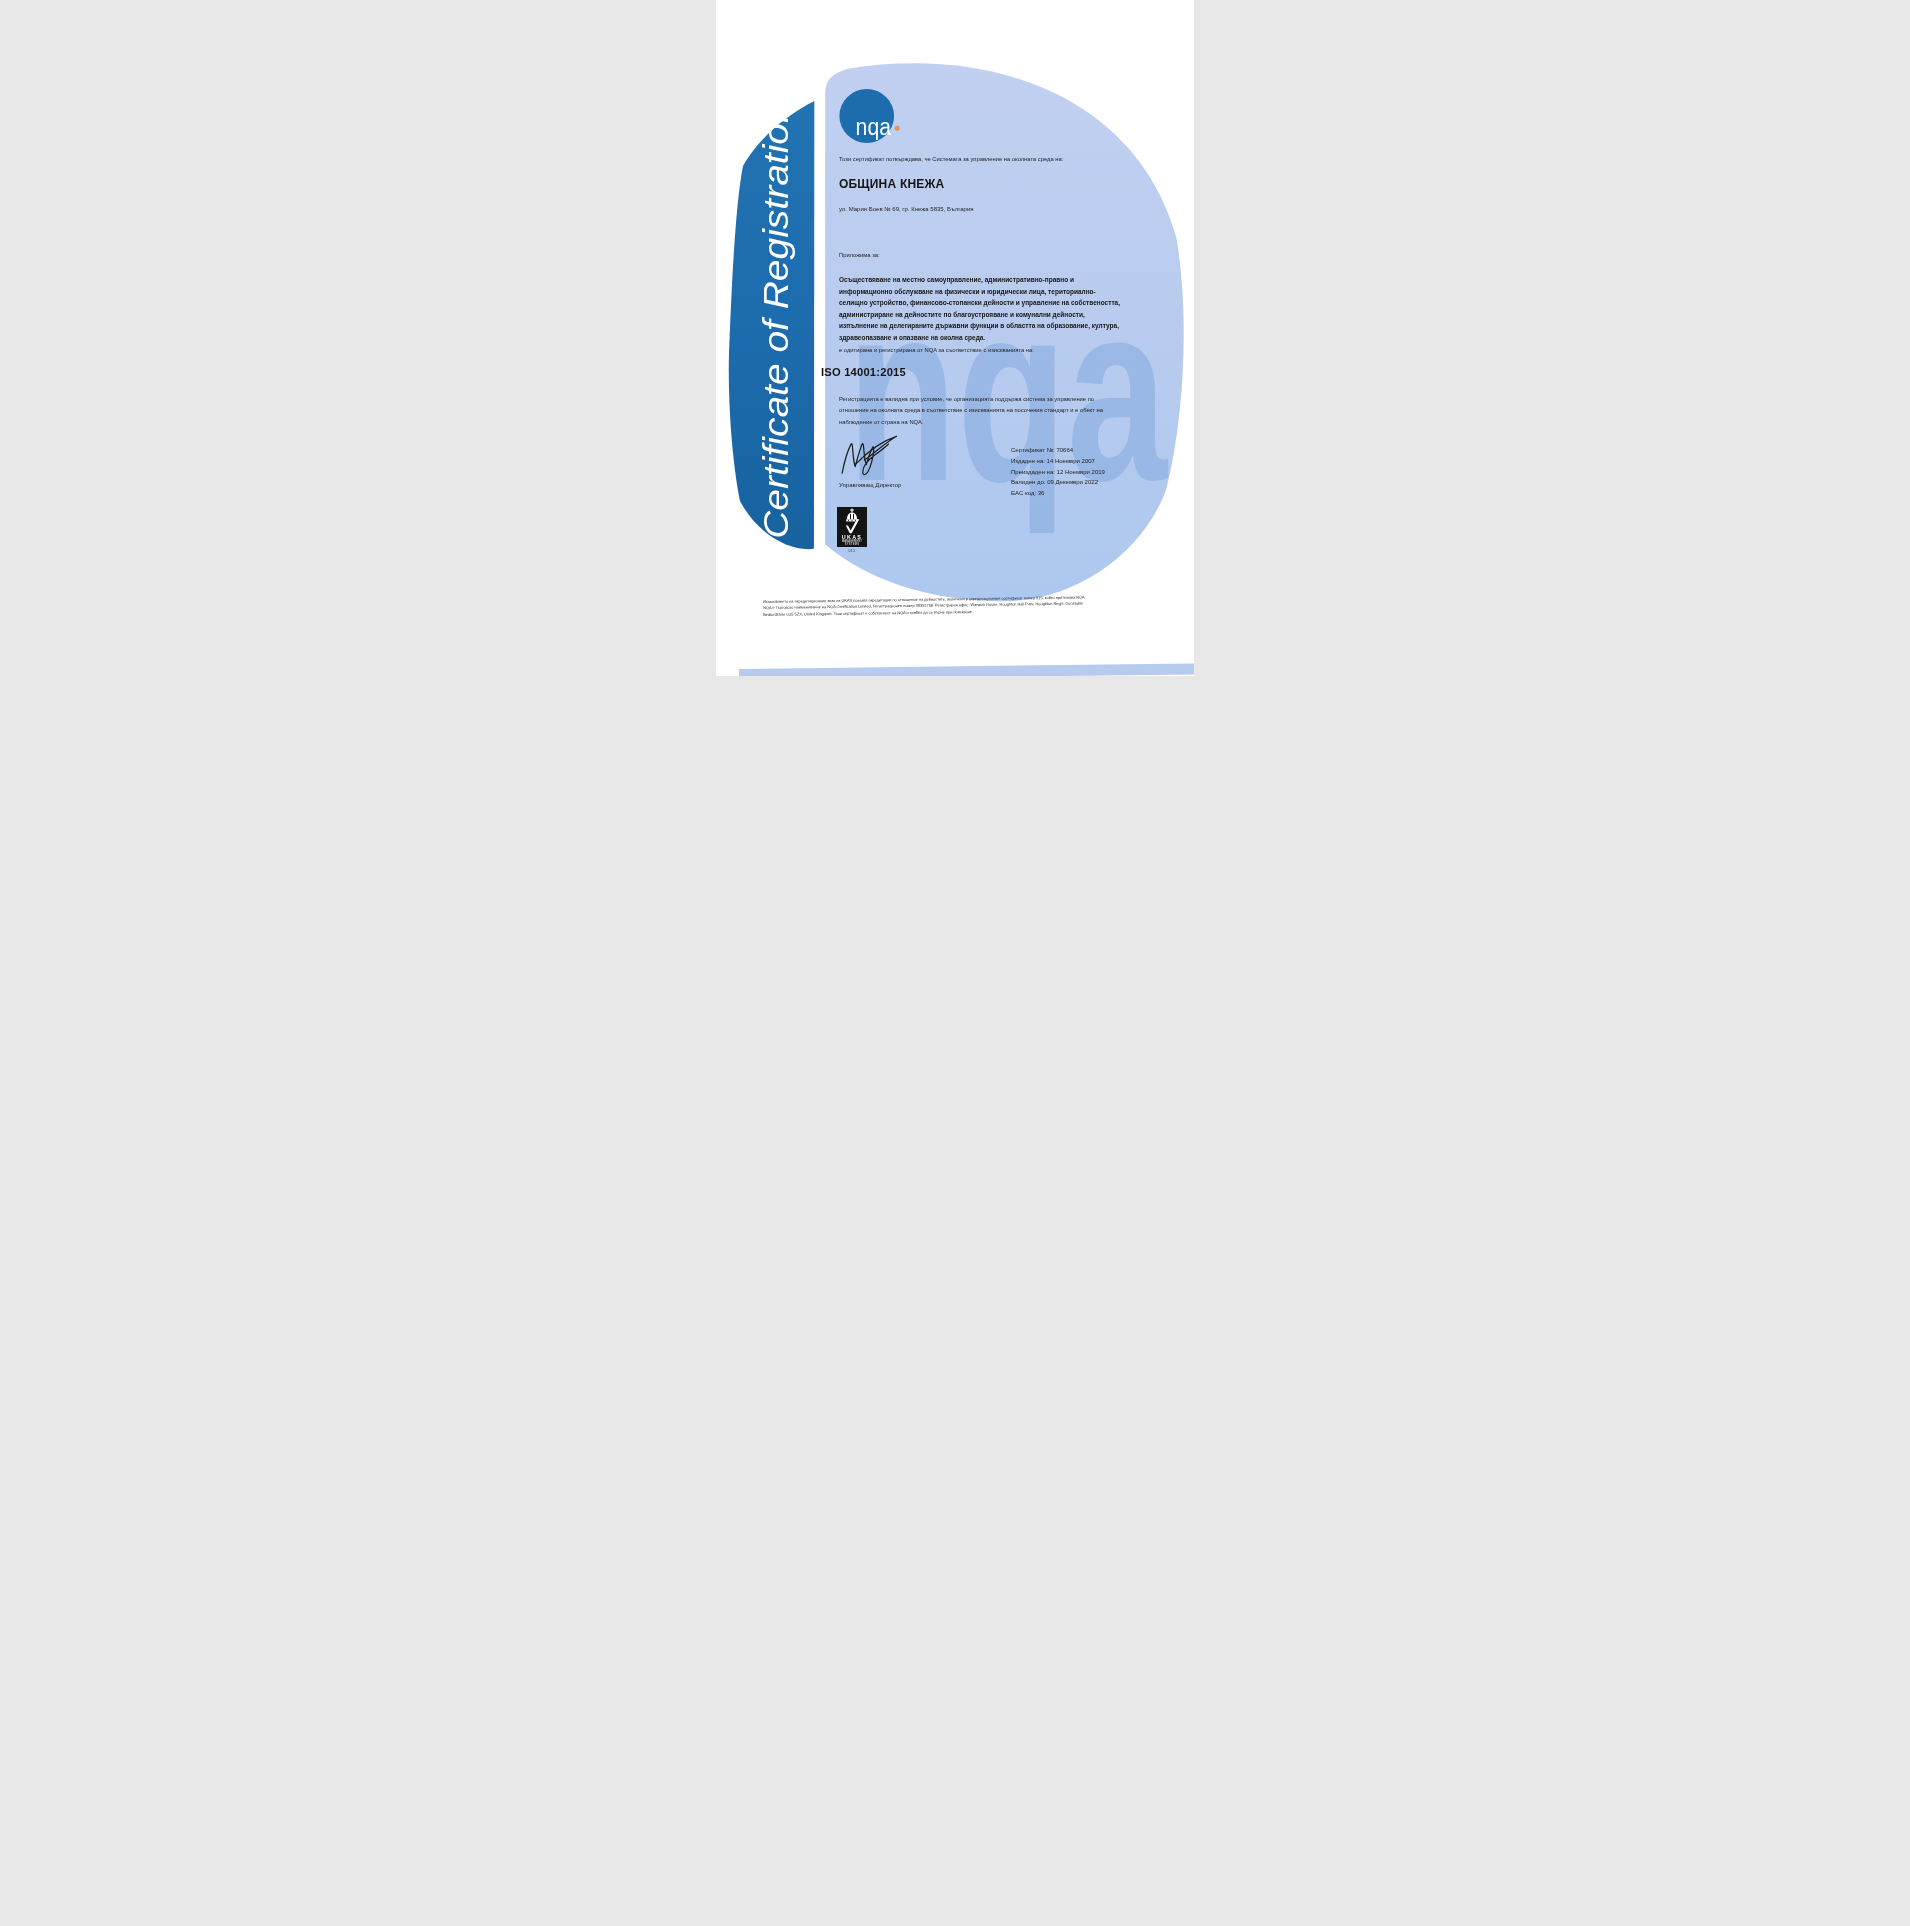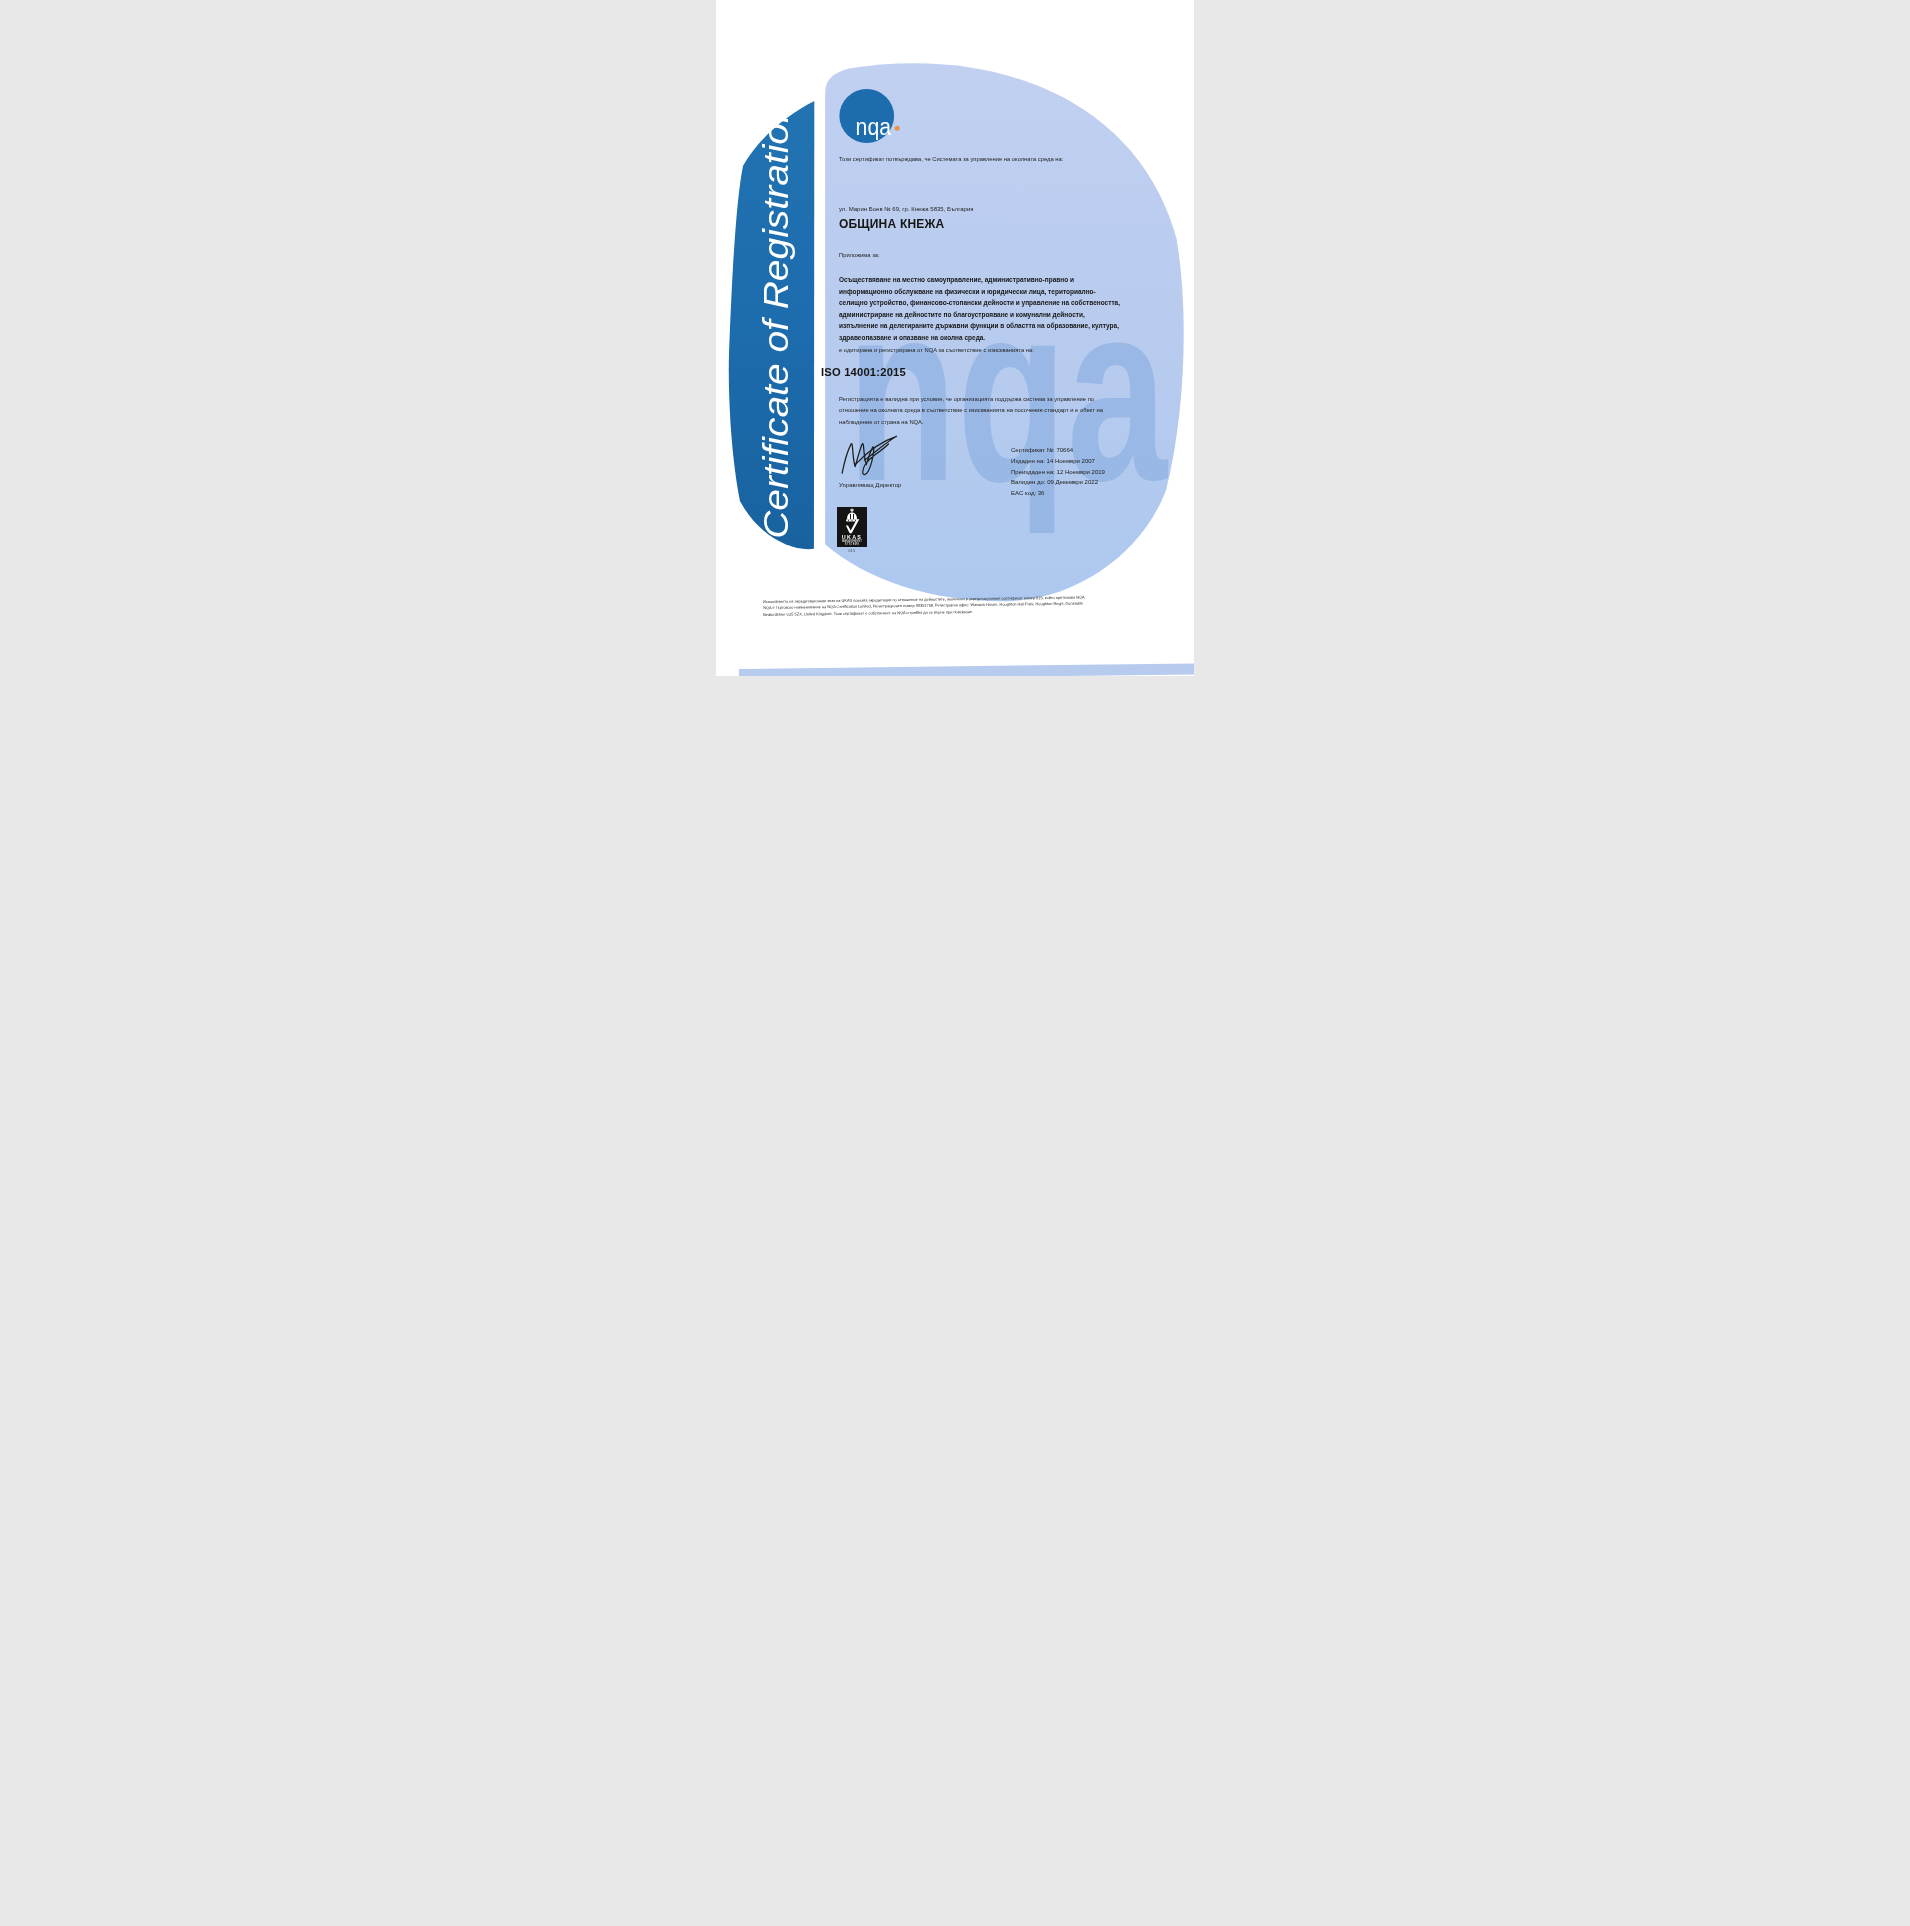--- a/index.html
+++ b/index.html
@@ -1,21 +1,21 @@
 <!DOCTYPE html>
 <html style="font-size:6.2px"><head>
 <meta charset="utf-8">
 <style>
   html,body{margin:0;padding:0;background:#e8e8e8;}
   .page{position:relative;width:478px;height:676px;margin:0 auto;background:#ffffff;overflow:hidden;
         font-family:"Liberation Sans", sans-serif;color:#1e1e1c;}
   .bg-svg{position:absolute;left:0;top:0;width:478px;height:676px;}
   .abs{position:absolute;}
   .t-intro{left:123px;top:156px;font-size:5.8px;white-space:nowrap;}
-  .t-org{left:123px;top:177px;font-size:12px;font-weight:bold;letter-spacing:0.2px;white-space:nowrap;color:#161614;margin-top:40px;}
+  .t-org{left:123px;top:177px;font-size:12px;font-weight:bold;letter-spacing:0.2px;white-space:nowrap;color:#161614;}
   .t-addr{left:123px;top:206px;font-size:6px;white-space:nowrap;}
   .t-appl{left:123px;top:252px;font-size:5.8px;white-space:nowrap;}
   .t-scope{left:123px;top:274px;width:281px;font-size:6.5px;font-weight:bold;line-height:11.6px;color:#161614;}
   .t-audit{left:123px;top:347px;font-size:5.8px;white-space:nowrap;}
   .t-iso{left:105px;top:366px;font-size:11.2px;font-weight:bold;letter-spacing:0.2px;color:#161614;}
   .t-valid{left:123px;top:394px;width:266px;font-size:5.8px;line-height:11.4px;}
   .t-sigtitle{left:123px;top:482px;font-size:6px;}
   .details{left:295px;top:445px;font-size:6px;line-height:10.8px;}
   .details div{white-space:nowrap;}
   .sig-svg{left:116px;top:434px;width:77px;height:46px;}

